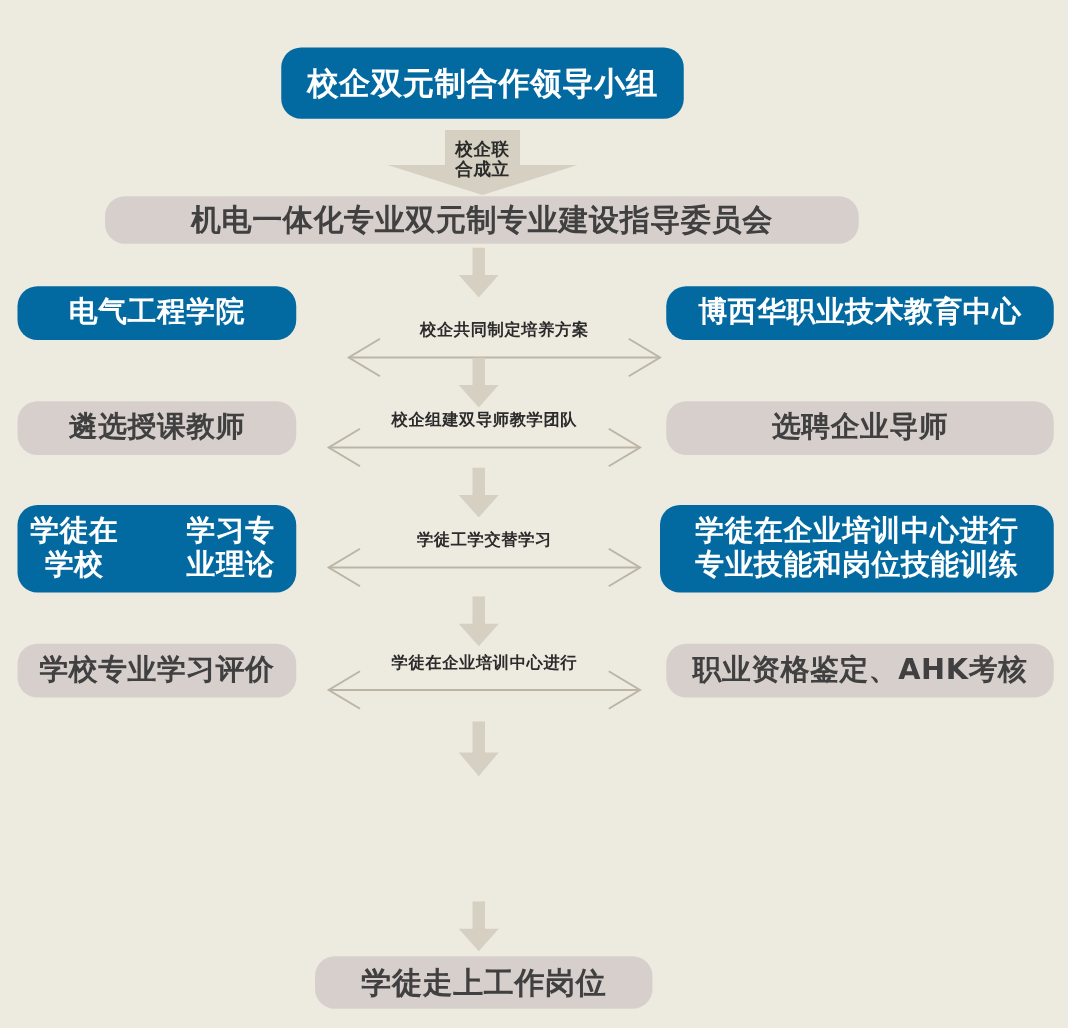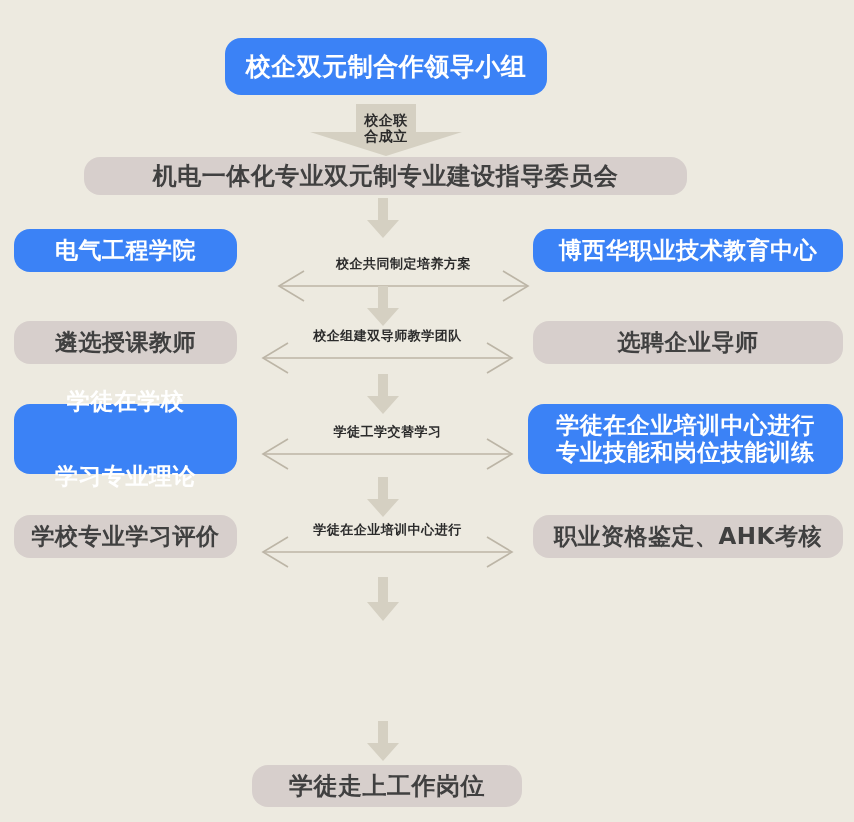--- a/index.html
+++ b/index.html
@@ -27,21 +27,21 @@
     justify-content: center;
     text-align: center;
     box-sizing: border-box;
     border-radius: 16px;
     font-weight: bold;
     letter-spacing: 0.5px;
     line-height: 1.18;
     padding: 2px 10px;
   }
   .node.green {
-    background: #3b82f6;
+    background: #0369a1;
     color: #FFFFFF;
   }
   .node.light {
     background: #D7CFCC;
     color: #404040;
   }
 
   
   .varrow {
     position: absolute;
@@ -154,21 +154,21 @@
   <div class="node light" style="left:533px; top:321px; width:310px; height:43px; font-size:23px;">
     <span>选聘企业导师</span>
   </div>
 
   <div class="varrow" style="left:361px; top:374px; height:40px;">
     <svg viewBox="0 0 44 40" preserveAspectRatio="none">
       <polygon points="17,0 27,0 27,22 38,22 22,40 6,22 17,22" fill="#D5D0C2"></polygon>
     </svg>
   </div>
 
-  <div class="node green" style="left:14px; top:404px; width:223px; height:70px; font-size:23px; flex-direction:column;gap:47px;">
+  <div class="node green" style="left:14px; top:404px; width:223px; height:70px; font-size:23px; flex-direction:row;gap:47px;">
     <span class="l1">学徒在学校</span>
     <span class="l1">学习专业理论</span>
   </div>
   <div class="biarrow" style="left:255px; top:421px; width:265px;">
     <svg width="265" height="56" viewBox="0 0 265 56">
       <polyline points="33,18 8,33 33,48" fill="none" stroke="#BCB5A6" stroke-width="1.6"></polyline>
       <polyline points="232,18 257,33 232,48" fill="none" stroke="#BCB5A6" stroke-width="1.6"></polyline>
       <line x1="8" y1="33" x2="257" y2="33" stroke="#BCB5A6" stroke-width="1.6"></line>
     </svg>
     <div class="caption">学徒工学交替学习</div>

